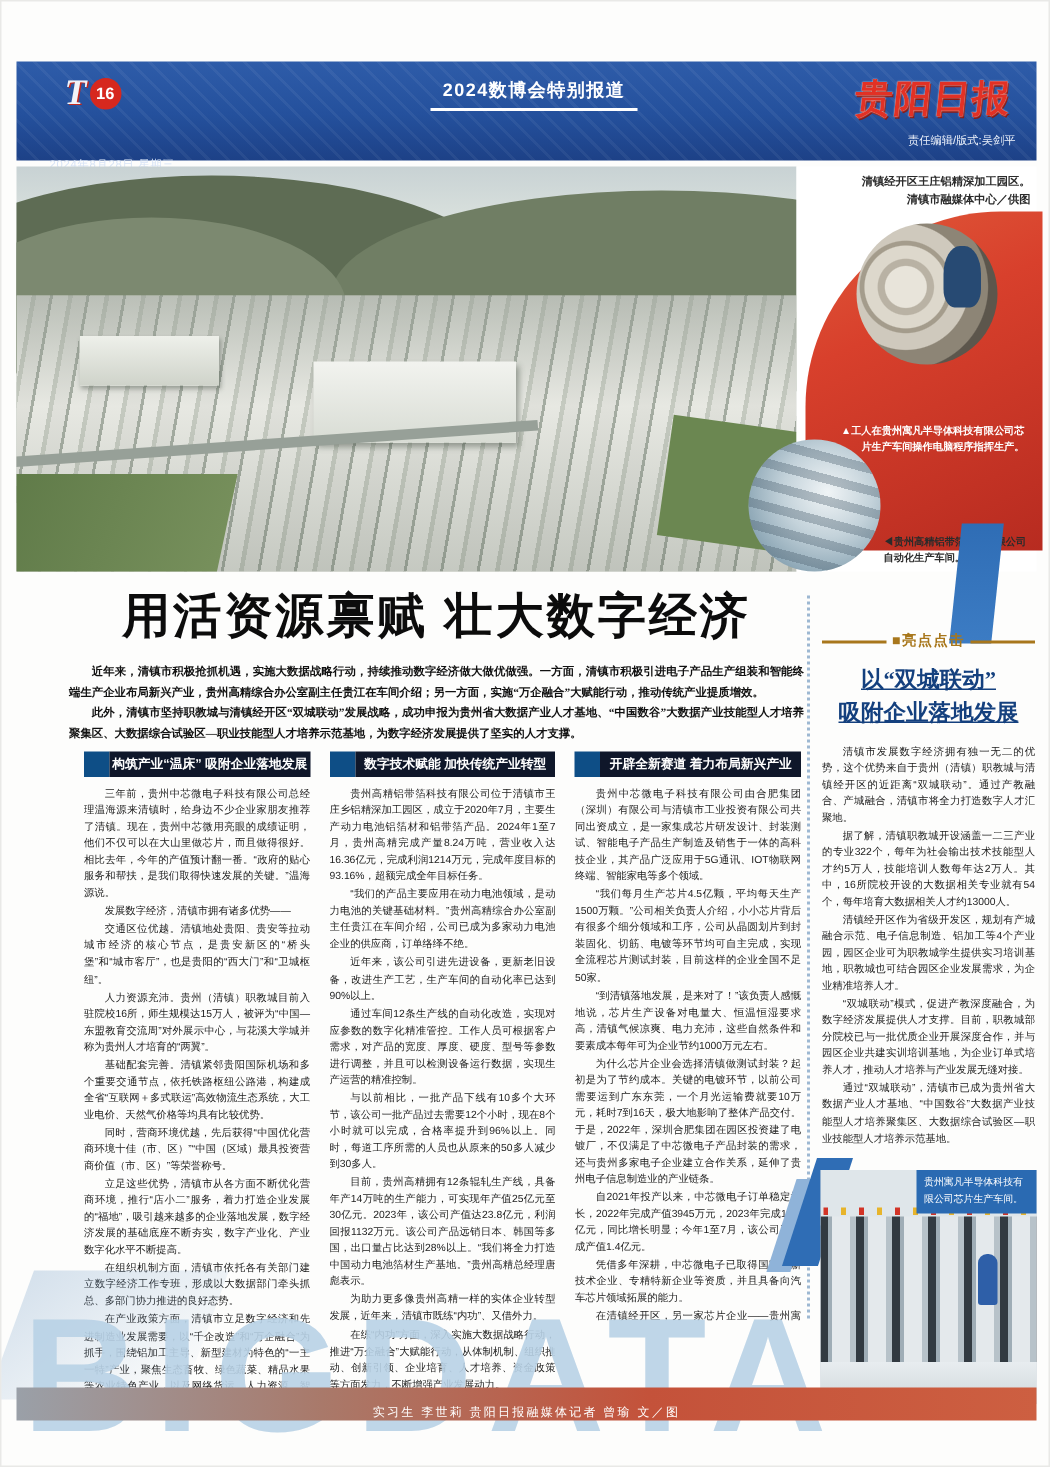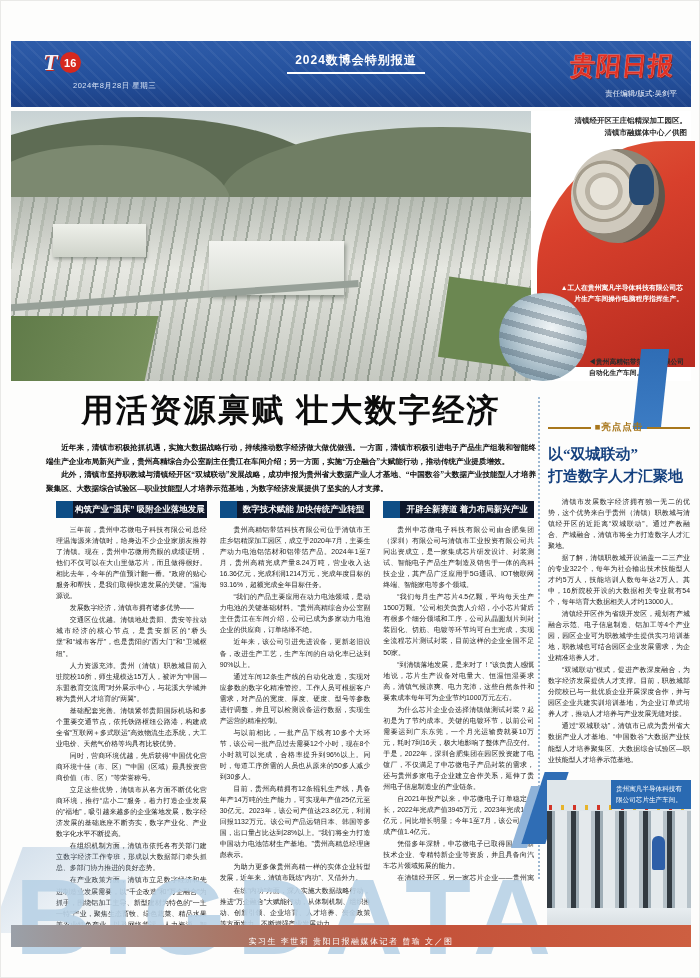--- a/index.html
+++ b/index.html
@@ -17,21 +17,21 @@
     background:linear-gradient(180deg,#2e5ca9 0%,#24509c 55%,#1d4187 100%);
     color:#fff;
   }
   .top-banner:before { content:""; position:absolute; inset:0;
     background:repeating-linear-gradient(45deg, rgba(255,255,255,.05) 0 2px, transparent 2px 9px); }
   .page-no { position:absolute; left:32px; top:8px; display:flex; align-items:center; gap:2px; }
   .page-no .t { font-family:"Liberation Serif",serif; font-weight:900; font-style:italic;
     font-size:24px; color:#f0f2f8; text-shadow:1px 1px 0 #c3281e; }
   .page-no .num { width:21px; height:21px; border-radius:50%; background:#d6281e; color:#fff;
     font-size:11px; font-weight:700; display:inline-flex; align-items:center; justify-content:center; }
-  .pub-date { position:absolute; left:22px; top:40px; font-size:7.5px; color:#d8e4f6; letter-spacing:.5px;margin-left:40px; }
+  .pub-date { position:absolute; left:22px; top:64px; font-size:7.5px; color:#d8e4f6; letter-spacing:.5px; }
   .banner-center { position:absolute; left:130px; top:6px; width:430px; text-align:center; }
   .banner-title { font-size:22px; font-weight:900; letter-spacing:2px; white-space:nowrap;
     text-shadow:1px 1px 2px rgba(0,0,0,.35); }
   .banner-subtitle { display:inline-block; margin-top:5px; font-size:12px; font-weight:700;
     letter-spacing:1px; border-bottom:2px solid #fff; padding:0 8px 3px; }
   .masthead { position:absolute; right:14px; top:8px; width:110px; text-align:center; }
   .masthead .logo { font-family:"Liberation Serif",serif; font-weight:900; font-size:25px;
     color:#e23125; transform:skewX(-6deg); display:inline-block;
     text-shadow:0 0 1px #fff,1px 1px 0 #8e150d; letter-spacing:1px; white-space:nowrap; }
   .editor-credit { position:absolute; right:14px; top:48px; font-size:7.5px; color:#eef3fb; }
@@ -104,22 +104,22 @@
   .col:nth-child(1) .col-body, .col:nth-child(2) .col-body { height:420px; }
   .col:nth-child(3) .col-body { height:358px; }
 
   .dot-sep { position:absolute; left:537px; top:396px; height:482px; border-left:2px dotted #9db8d2; }
 
   
   .sidebar { position:absolute; left:547px; top:420px; width:142px; height:356px; overflow:hidden; }
   .tag-row { display:flex; align-items:center; gap:4px; color:#a8771c; }
   .tag-row .rule { flex:1; height:2px; background:#a8771c; }
   .tag-row .label { font-size:9.5px; font-weight:900; letter-spacing:1px; white-space:nowrap; }
-  .sb-title { font-family:"Liberation Serif",serif; font-weight:900;
-    color:#14407e; font-size:15px; line-height:1.45; margin:10px 0 8px; }
+  .sb-title { text-align:center; font-family:"Liberation Serif",serif; font-weight:900;
+    color:#14407e; font-size:15px; line-height:1.45; margin:10px 0 8px;text-decoration:underline; }
   .sb-body { font-size:6.9px; line-height:1.6; text-align:justify; color:#1c1c1c; }
   .sb-body p { text-indent:2em; margin-bottom:1px; }
 
   
   .photo-bottom { position:absolute; left:546px; top:779px; width:144px; height:156px; overflow:visible; }
   .machines { position:absolute; inset:0; background:#c3ced6; overflow:hidden; }
   .machines .ceiling { position:absolute; left:0; top:0; right:0; height:24%; background:#dfe6ea; }
   .machines .row { position:absolute; left:0; right:0; top:20%; bottom:18%;
     background:repeating-linear-gradient(90deg,#323a41 0 5px,#9fadb6 5px 8px,#e4e9ec 8px 20px,#b7c2c9 20px 24px); }
   .machines .lights { position:absolute; left:2px; right:2px; top:16%; height:5px;
@@ -252,21 +252,21 @@
 <div class="dot-sep"></div>
 
 <div class="sidebar">
   <div class="tag-row">
     <div class="rule"></div>
     <div class="label">■亮点点击</div>
     <div class="rule"></div>
   </div>
   <div class="sb-title">
     <div>以“双城联动”</div>
-    <div>打造数字人才汇聚地</div>
+    <div>吸附企业落地发展</div>
   </div>
   <div class="sb-body">
       <p>清镇市发展数字经济拥有独一无二的优势，这个优势来自于贵州（清镇）职教城与清镇经开区的近距离“双城联动”。通过产教融合、产城融合，清镇市将全力打造数字人才汇聚地。</p>
       <p>据了解，清镇职教城开设涵盖一二三产业的专业322个，每年为社会输出技术技能型人才约5万人，技能培训人数每年达2万人。其中，16所院校开设的大数据相关专业就有54个，每年培育大数据相关人才约13000人。</p>
       <p>清镇经开区作为省级开发区，规划有产城融合示范、电子信息制造、铝加工等4个产业园，园区企业可为职教城学生提供实习培训基地，职教城也可结合园区企业发展需求，为企业精准培养人才。</p>
       <p>“双城联动”模式，促进产教深度融合，为数字经济发展提供人才支撑。目前，职教城部分院校已与一批优质企业开展深度合作，并与园区企业共建实训培训基地，为企业订单式培养人才，推动人才培养与产业发展无缝对接。</p>
       <p>通过“双城联动”，清镇市已成为贵州省大数据产业人才基地、“中国数谷”大数据产业技能型人才培养聚集区、大数据综合试验区—职业技能型人才培养示范基地。</p>
     </div>
 </div>
 

